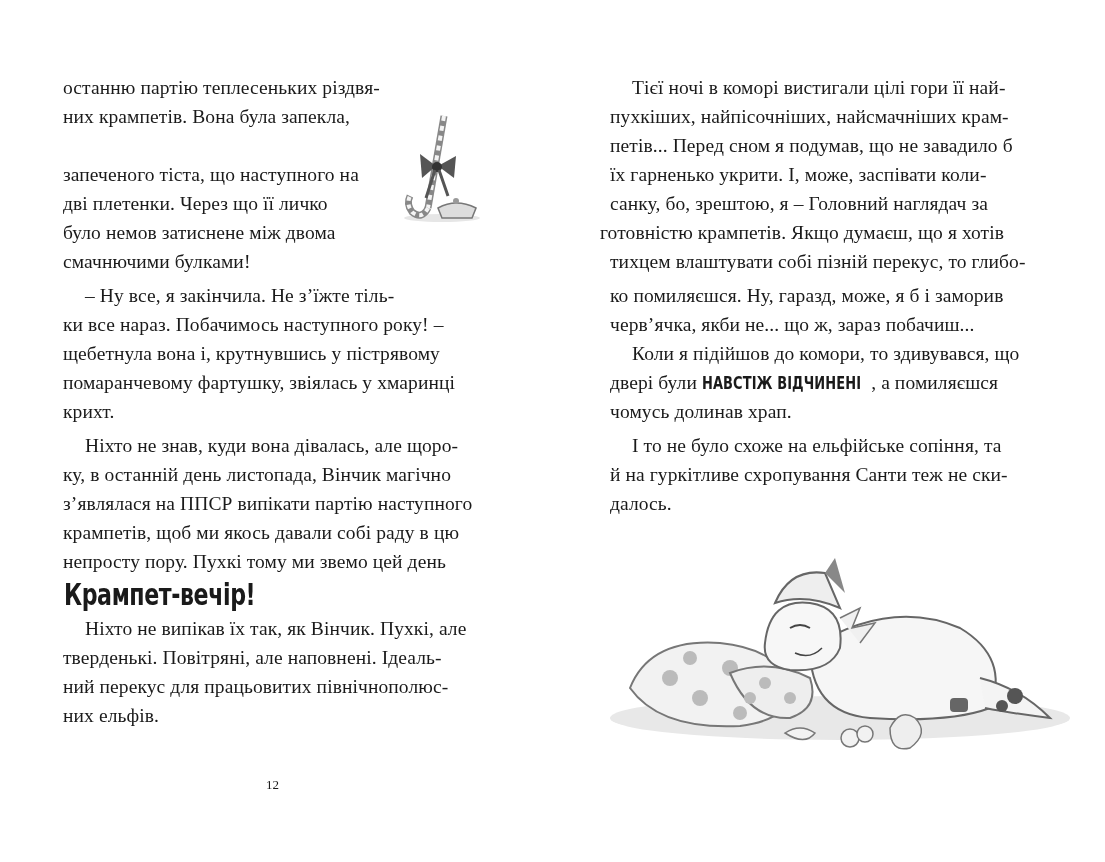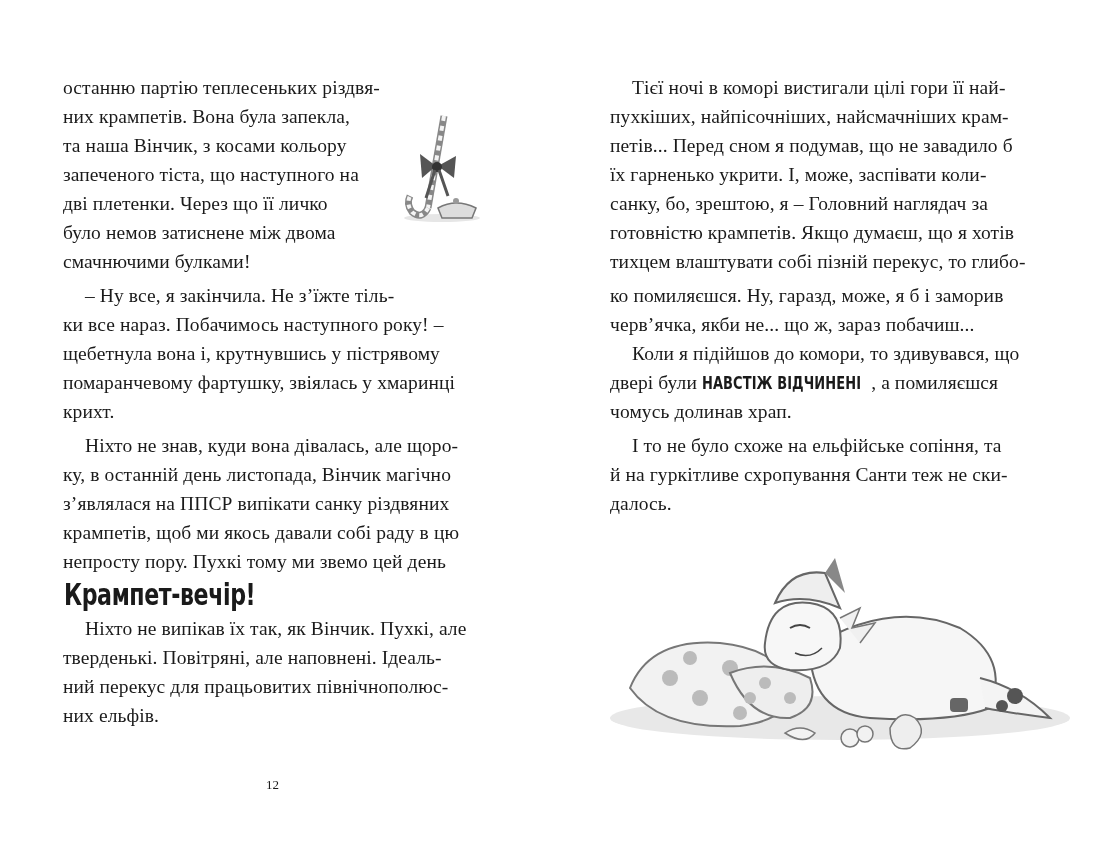--- a/index.html
+++ b/index.html
@@ -14,21 +14,20 @@
   .caps { font-size:17px; transform:scaleX(0.85); transform-origin:left; display:inline-block; }
   .pnum { position:absolute; font-size:13px; }
   svg { position:absolute; }
 </style>
 </head>
 <body>
 
 <div class="page left">
   <div class="line" style="left:63px;top:74px">останню партію теплесеньких різдвя-</div>
   <div class="line" style="left:63px;top:103px">них крампетів. Вона була запекла,</div>
-  <div class="line" style="left:63px;top:132px">та наша Вінчик, з косами кольору</div>
   <div class="line" style="left:63px;top:161px">запеченого тіста, що наступного на</div>
   <div class="line" style="left:63px;top:190px">дві плетенки. Через що її личко</div>
   <div class="line" style="left:63px;top:219px">було немов затиснене між двома</div>
   <div class="line" style="left:63px;top:248px">смачнючими булками!</div>
 
   <svg style="left:398px;top:108px" width="86" height="120" viewBox="0 0 86 120">
     <ellipse cx="44" cy="110" rx="38" ry="4" fill="#e6e6e6"></ellipse>
     <path d="M46 8 L30 100" stroke="#888" stroke-width="7" fill="none"></path>
     <path d="M46 8 L30 100" stroke="#f4f4f4" stroke-width="4" stroke-dasharray="5 5" fill="none"></path>
     <path d="M30 100 Q24 112 14 104 Q8 96 12 88" stroke="#888" stroke-width="7" fill="none"></path>
@@ -42,39 +41,39 @@
   </svg>
 
   <div class="line" style="left:85px;top:282px">– Ну все, я закінчила. Не з’їжте тіль-</div>
   <div class="line" style="left:63px;top:311px">ки все нараз. Побачимось наступного року! –</div>
   <div class="line" style="left:63px;top:340px">щебетнула вона і, крутнувшись у пістрявому</div>
   <div class="line" style="left:63px;top:369px">помаранчевому фартушку, звіялась у хмаринці</div>
   <div class="line" style="left:63px;top:398px">крихт.</div>
 
   <div class="line" style="left:85px;top:432px">Ніхто не знав, куди вона дівалась, але щоро-</div>
   <div class="line" style="left:63px;top:461px">ку, в останній день листопада, Вінчик магічно</div>
-  <div class="line" style="left:63px;top:490px">з’являлася на ППСР випікати санку різдвяних</div>
+  <div class="line" style="left:63px;top:490px">з’являлася на ППСР випікати партію наступного</div>
   <div class="line" style="left:63px;top:519px">крампетів, щоб ми якось давали собі раду в цю</div>
   <div class="line" style="left:63px;top:548px">непросту пору. Пухкі тому ми звемо цей день</div>
   <div class="line display big" style="left:64px;top:578px;line-height:34px">Крампет-вечір!</div>
   <div class="line" style="left:85px;top:615px">Ніхто не випікав їх так, як Вінчик. Пухкі, але</div>
   <div class="line" style="left:63px;top:644px">тверденькі. Повітряні, але наповнені. Ідеаль-</div>
   <div class="line" style="left:63px;top:673px">ний перекус для працьовитих північнополюс-</div>
   <div class="line" style="left:63px;top:702px">них ельфів.</div>
 
   <div class="pnum" style="left:266px;top:777px">12</div>
 </div>
 
 <div class="page right">
   <div class="line" style="left:80px;top:74px">Тієї ночі в коморі вистигали цілі гори її най-</div>
   <div class="line" style="left:58px;top:103px">пухкіших, найпісочніших, найсмачніших крам-</div>
   <div class="line" style="left:58px;top:132px">петів... Перед сном я подумав, що не завадило б</div>
   <div class="line" style="left:58px;top:161px">їх гарненько укрити. І, може, заспівати коли-</div>
   <div class="line" style="left:58px;top:190px">санку, бо, зрештою, я – Головний наглядач за</div>
-  <div class="line" style="left:58px;top:219px">готовністю крампетів. Якщо думаєш, що я хотів</div>
+  <div class="line" style="left:48px;top:219px">готовністю крампетів. Якщо думаєш, що я хотів</div>
   <div class="line" style="left:58px;top:282px">ко помиляєшся. Ну, гаразд, може, я б і заморив</div>
   <div class="line" style="left:58px;top:248px">тихцем влаштувати собі пізній перекус, то глибо-</div>
   <div class="line" style="left:58px;top:311px">черв’ячка, якби не... що ж, зараз побачиш...</div>
   <div class="line" style="left:80px;top:340px">Коли я підійшов до комори, то здивувався, що</div>
   <div class="line" style="left:58px;top:369px">
     <span>двері були </span><span class="display caps">НАВСТІЖ ВІДЧИНЕНІ</span><span style="margin-left:-18px">, а помиляєшся</span>
   </div>
   <div class="line" style="left:58px;top:398px">чомусь долинав храп.</div>
   <div class="line" style="left:80px;top:432px">І то не було схоже на ельфійське сопіння, та</div>
   <div class="line" style="left:58px;top:461px">й на гуркітливе схропування Санти теж не ски-</div>

